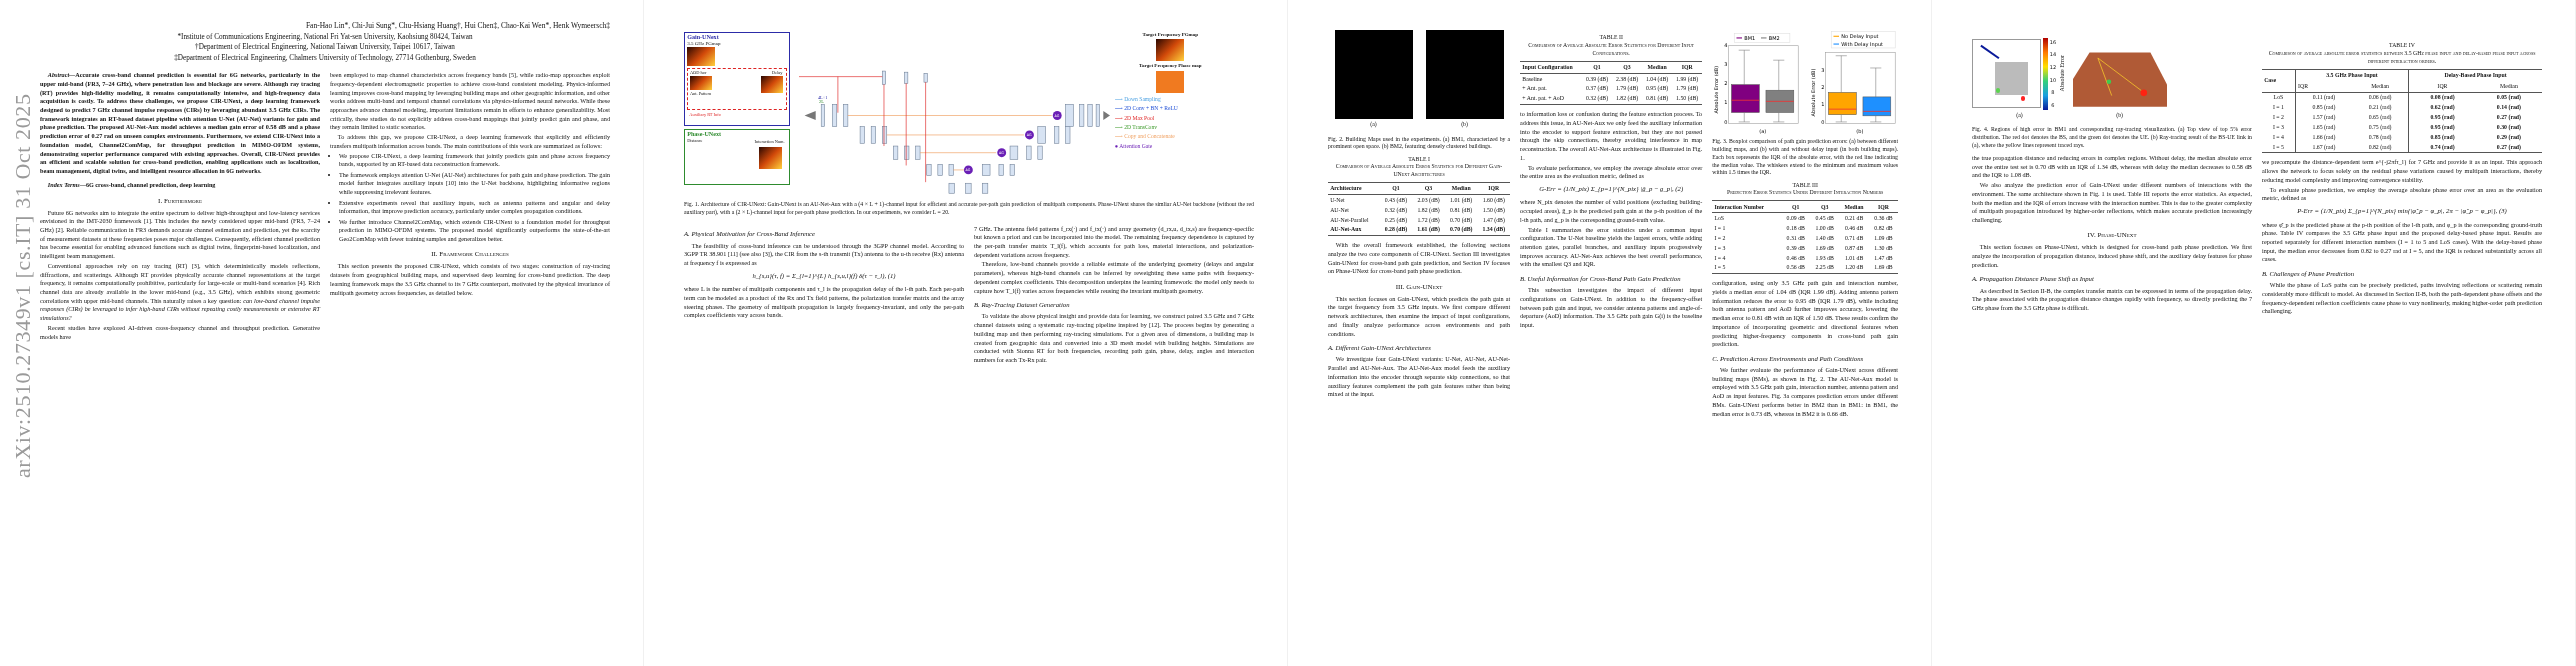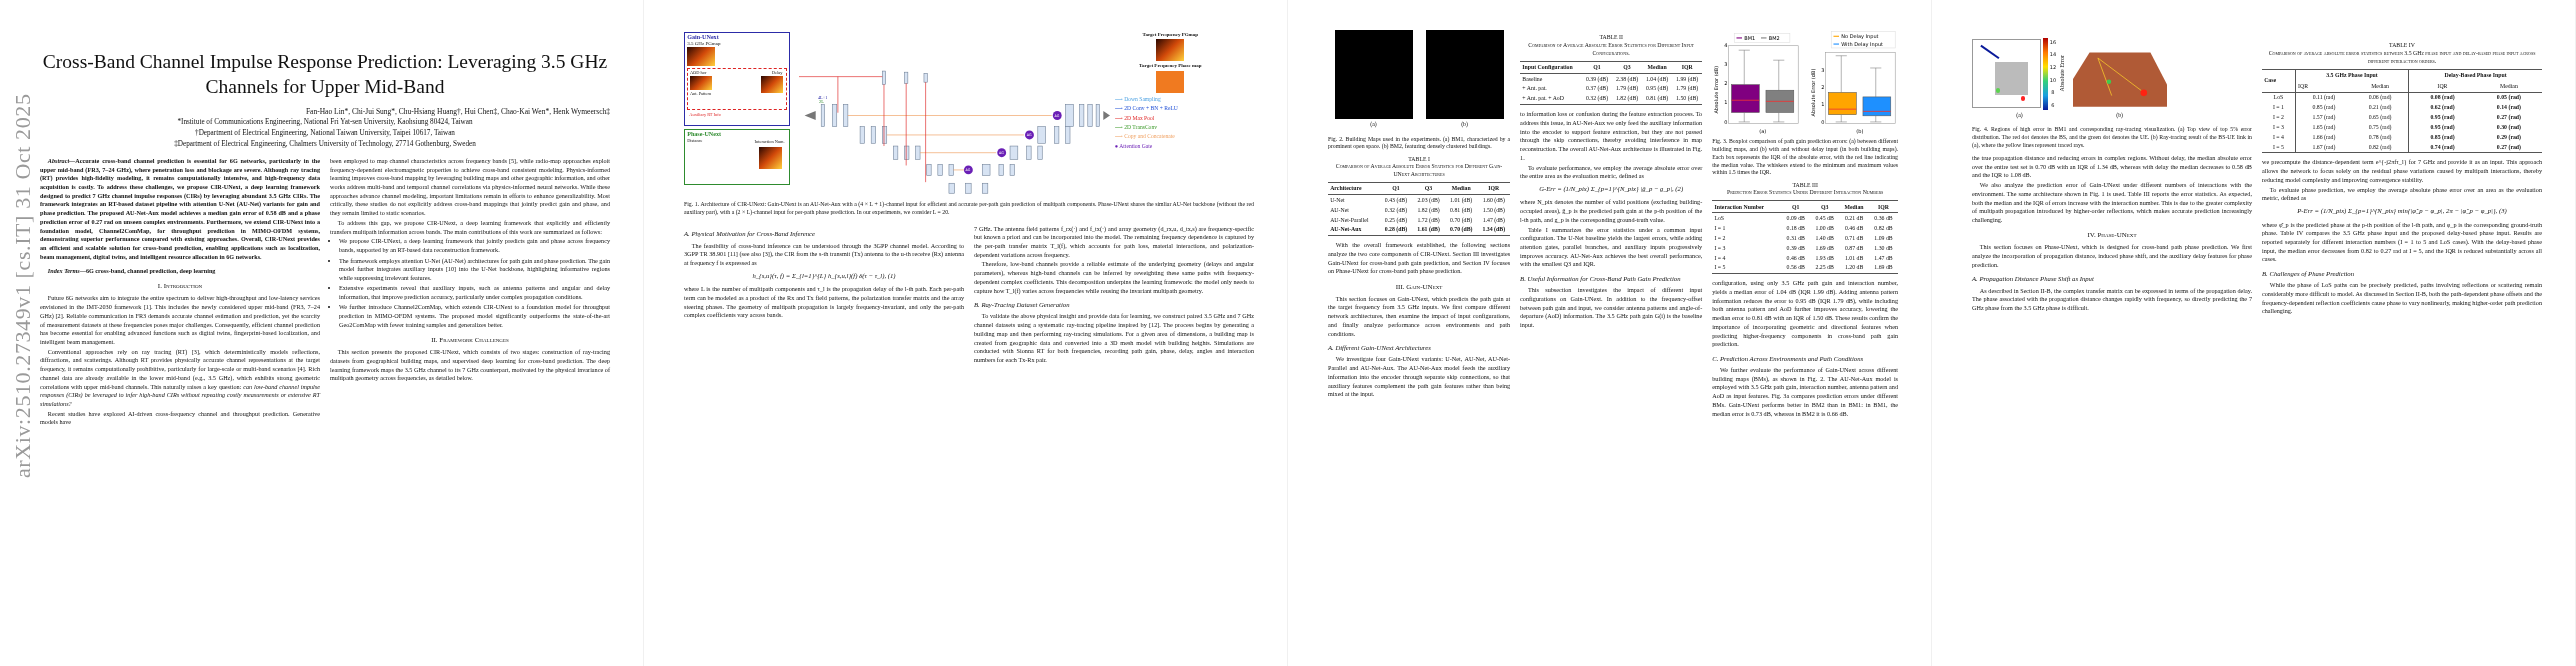--- a/index.html
+++ b/index.html
@@ -38,30 +38,29 @@
   .box-chart{display:flex;gap:7.8px;}
   .axis{font-family:"DejaVu Sans",sans-serif;font-size:5px;}
 </style>
 </head>
 <body>
 
 <div class="pages">
 
   <div class="page">
     <div class="arxiv">arXiv:2510.27349v1  [cs.IT]  31 Oct 2025</div>
-    <div class="title">Cross-Band Channel Impulse Response Prediction: Leveraging 3.5 GHz Channels for Upper Mid-Band</div>
     <div class="authors">Fan-Hao Lin*, Chi-Jui Sung*, Chu-Hsiang Huang†, Hui Chen‡, Chao-Kai Wen*, Henk Wymeersch‡</div>
     <div class="affil">*Institute of Communications Engineering, National Fri Yat-sen University, Kaohsiung 80424, Taiwan</div>
     <div class="affil">†Department of Electrical Engineering, National Taiwan University, Taipei 10617, Taiwan</div>
     <div class="affil">‡Department of Electrical Engineering, Chalmers University of Technology, 27714 Gothenburg, Sweden</div>
     <div class="cols">
       <div class="col">
         <p class="abstract"><i>Abstract—</i><span>Accurate cross-band channel prediction is essential for 6G networks, particularly in the upper mid-band (FR3, 7–24 GHz), where penetration loss and blockage are severe. Although ray tracing (RT) provides high-fidelity modeling, it remains computationally intensive, and high-frequency data acquisition is costly. To address these challenges, we propose CIR-UNext, a deep learning framework designed to predict 7 GHz channel impulse responses (CIRs) by leveraging abundant 3.5 GHz CIRs. The framework integrates an RT-based dataset pipeline with attention U-Net (AU-Net) variants for gain and phase prediction. The proposed AU-Net-Aux model achieves a median gain error of 0.58 dB and a phase prediction error of 0.27 rad on unseen complex environments. Furthermore, we extend CIR-UNext into a foundation model, Channel2ComMap, for throughput prediction in MIMO-OFDM systems, demonstrating superior performance compared with existing approaches. Overall, CIR-UNext provides an efficient and scalable solution for cross-band prediction, enabling applications such as localization, beam management, digital twins, and intelligent resource allocation in 6G networks.</span></p>
         <p class="abstract" style="margin-top:5.6px"><i>Index Terms—</i><span>6G cross-band, channel prediction, deep learning</span></p>
-        <div class="sec">I. Introduction</div>
+        <div class="sec">I. Furthermore</div>
         <p>Future 6G networks aim to integrate the entire spectrum to deliver high-throughput and low-latency services envisioned in the IMT-2030 framework [1]. This includes the newly considered upper mid-band (FR3, 7–24 GHz) [2]. Reliable communication in FR3 demands accurate channel estimation and prediction, yet the scarcity of measurement datasets at these frequencies poses major challenges. Consequently, efficient channel prediction has become essential for enabling advanced functions such as digital twins, fingerprint-based localization, and intelligent beam management.</p>
         <p><span>Conventional approaches rely on ray tracing (RT) [3], which deterministically models reflections, diffractions, and scatterings. Although RT provides physically accurate channel representations at the target frequency, it remains computationally prohibitive, particularly for large-scale or multi-band scenarios [4]. Rich channel data are already available in the lower mid-band (e.g., 3.5 GHz), which exhibits strong geometric correlations with upper mid-band channels. This naturally raises a key question:</span> <i>can low-band channel impulse responses (CIRs) be leveraged to infer high-band CIRs without repeating costly measurements or extensive RT simulations?</i></p>
         <p>Recent studies have explored AI-driven cross-frequency channel and throughput prediction. Generative models have</p>
       </div>
       <div class="col">
         <p style="text-indent:0">been employed to map channel characteristics across frequency bands [5], while radio-map approaches exploit frequency-dependent electromagnetic properties to achieve cross-band consistent modeling. Physics-informed learning improves cross-band mapping by leveraging building maps and other geographic information, and other works address multi-band and temporal channel correlations via physics-informed neural networks. While these approaches advance channel modeling, important limitations remain in efforts to enhance generalizability. Most critically, these studies do not explicitly address cross-band mappings that jointly predict gain and phase, and they remain limited to static scenarios.</p>
         <p>To address this gap, we propose CIR-UNext, a deep learning framework that explicitly and efficiently transfers multipath information across bands. The main contributions of this work are summarized as follows:</p>
         <ul>
           <li>We propose CIR-UNext, a deep learning framework that jointly predicts gain and phase across frequency bands, supported by an RT-based data reconstruction framework.</li>
           <li>The framework employs attention U-Net (AU-Net) architectures for path gain and phase prediction. The gain model further integrates auxiliary inputs [10] into the U-Net backbone, highlighting informative regions while suppressing irrelevant features.</li>

